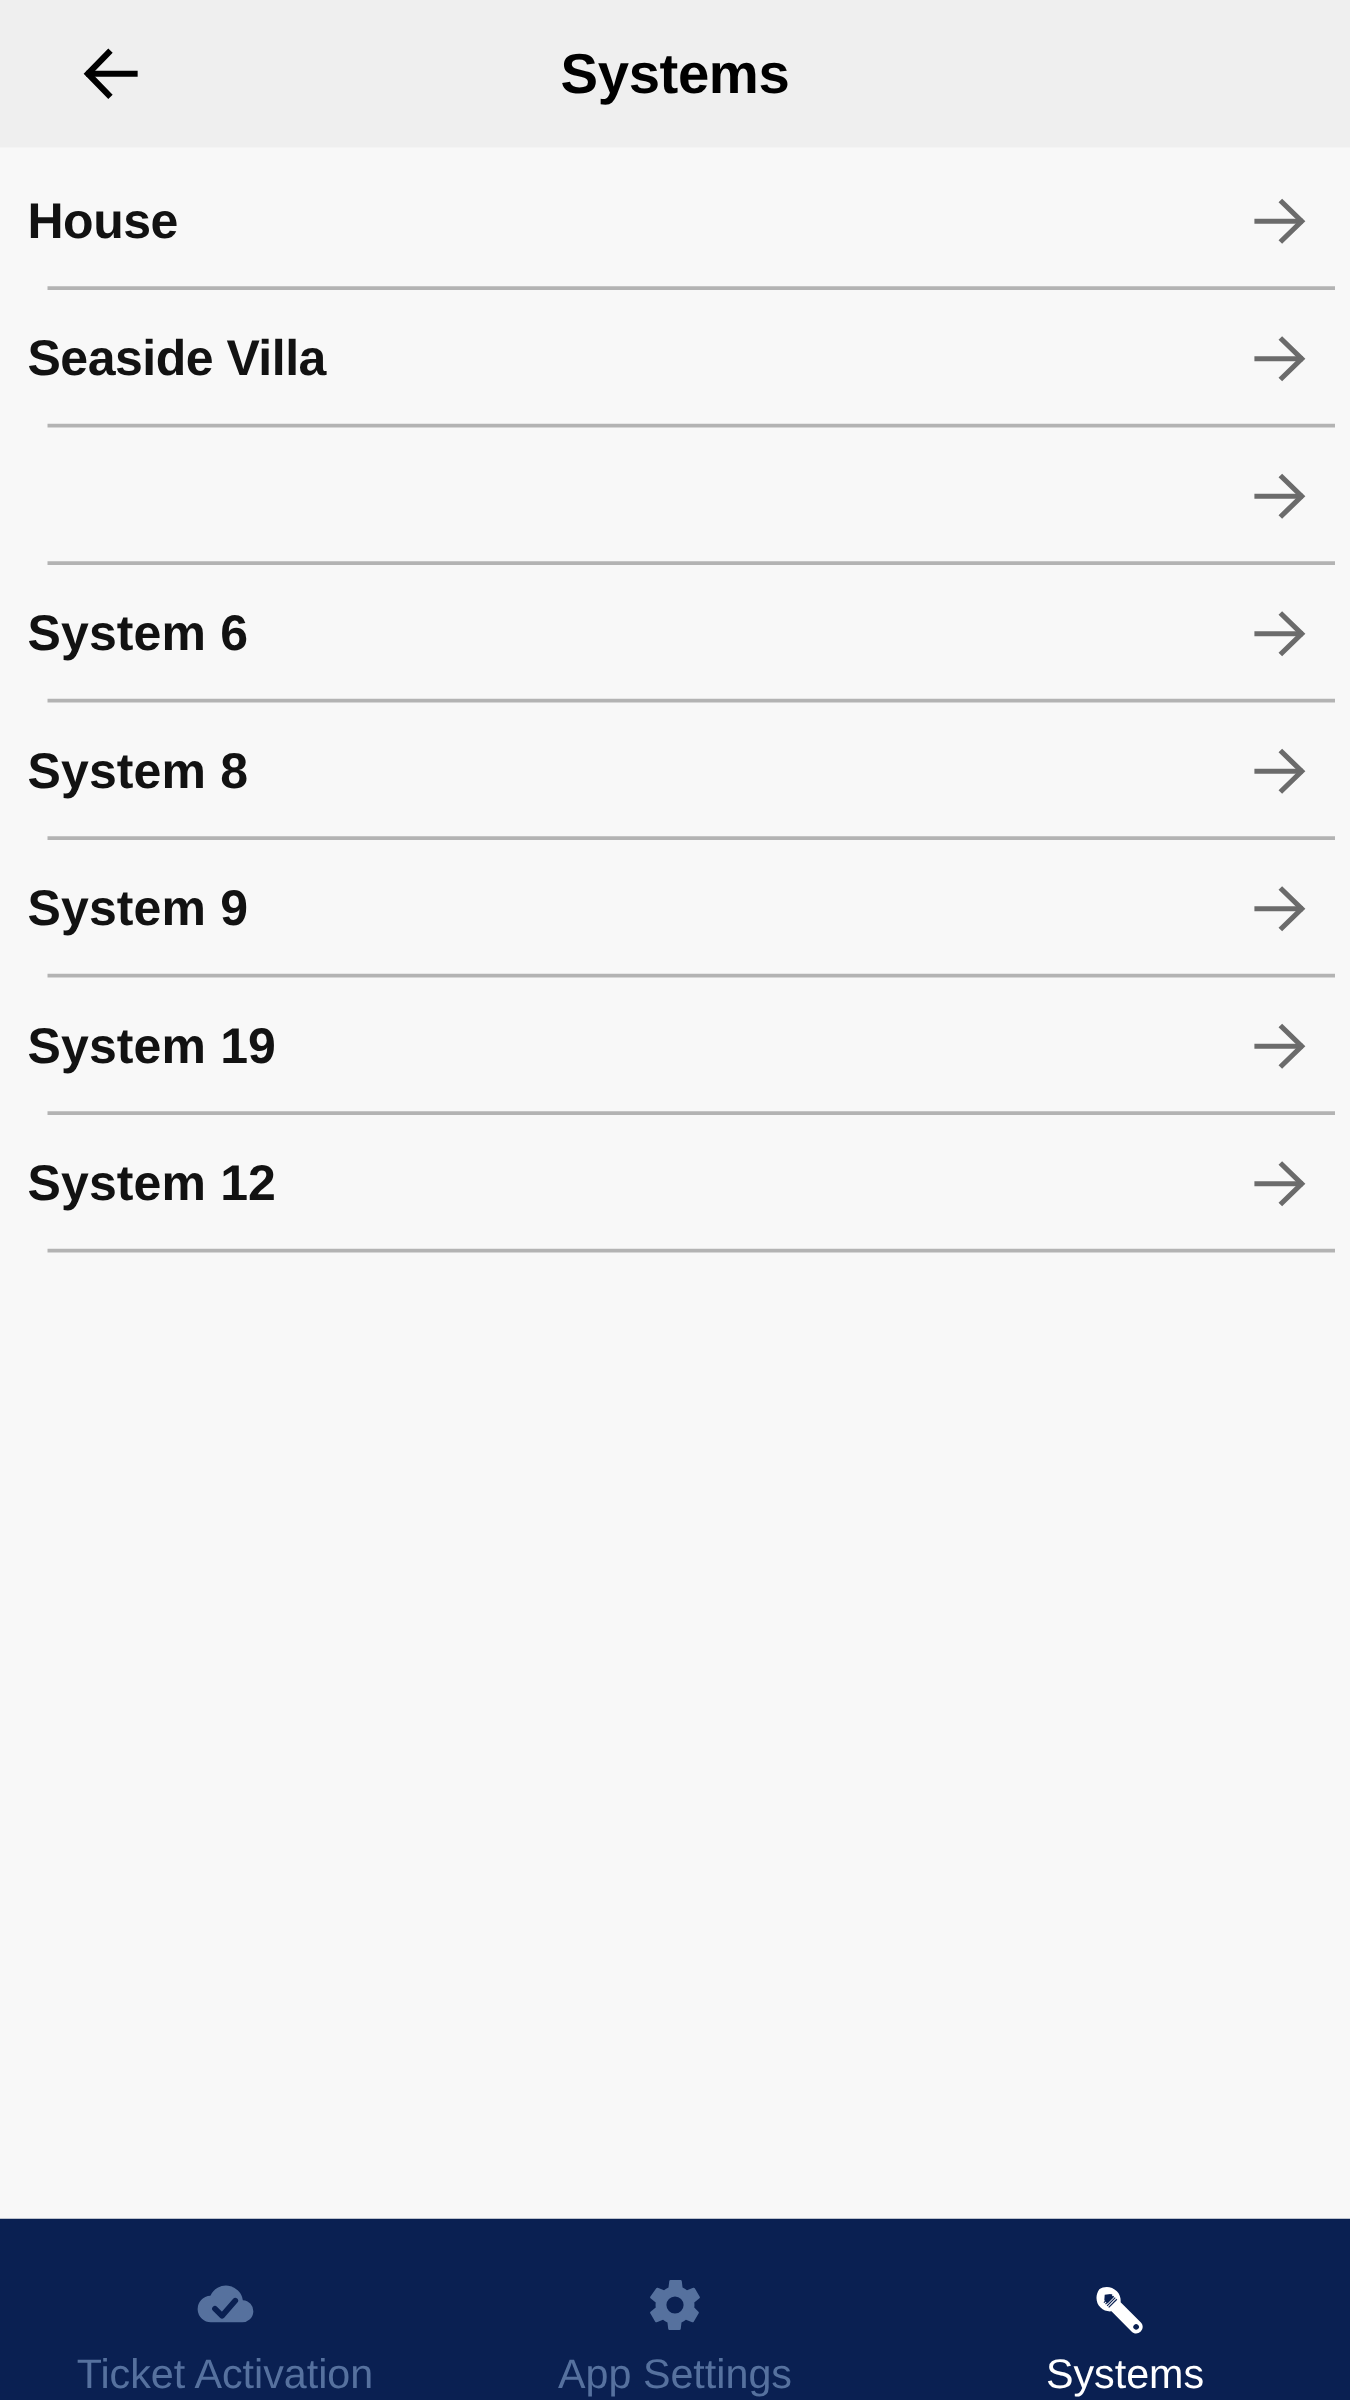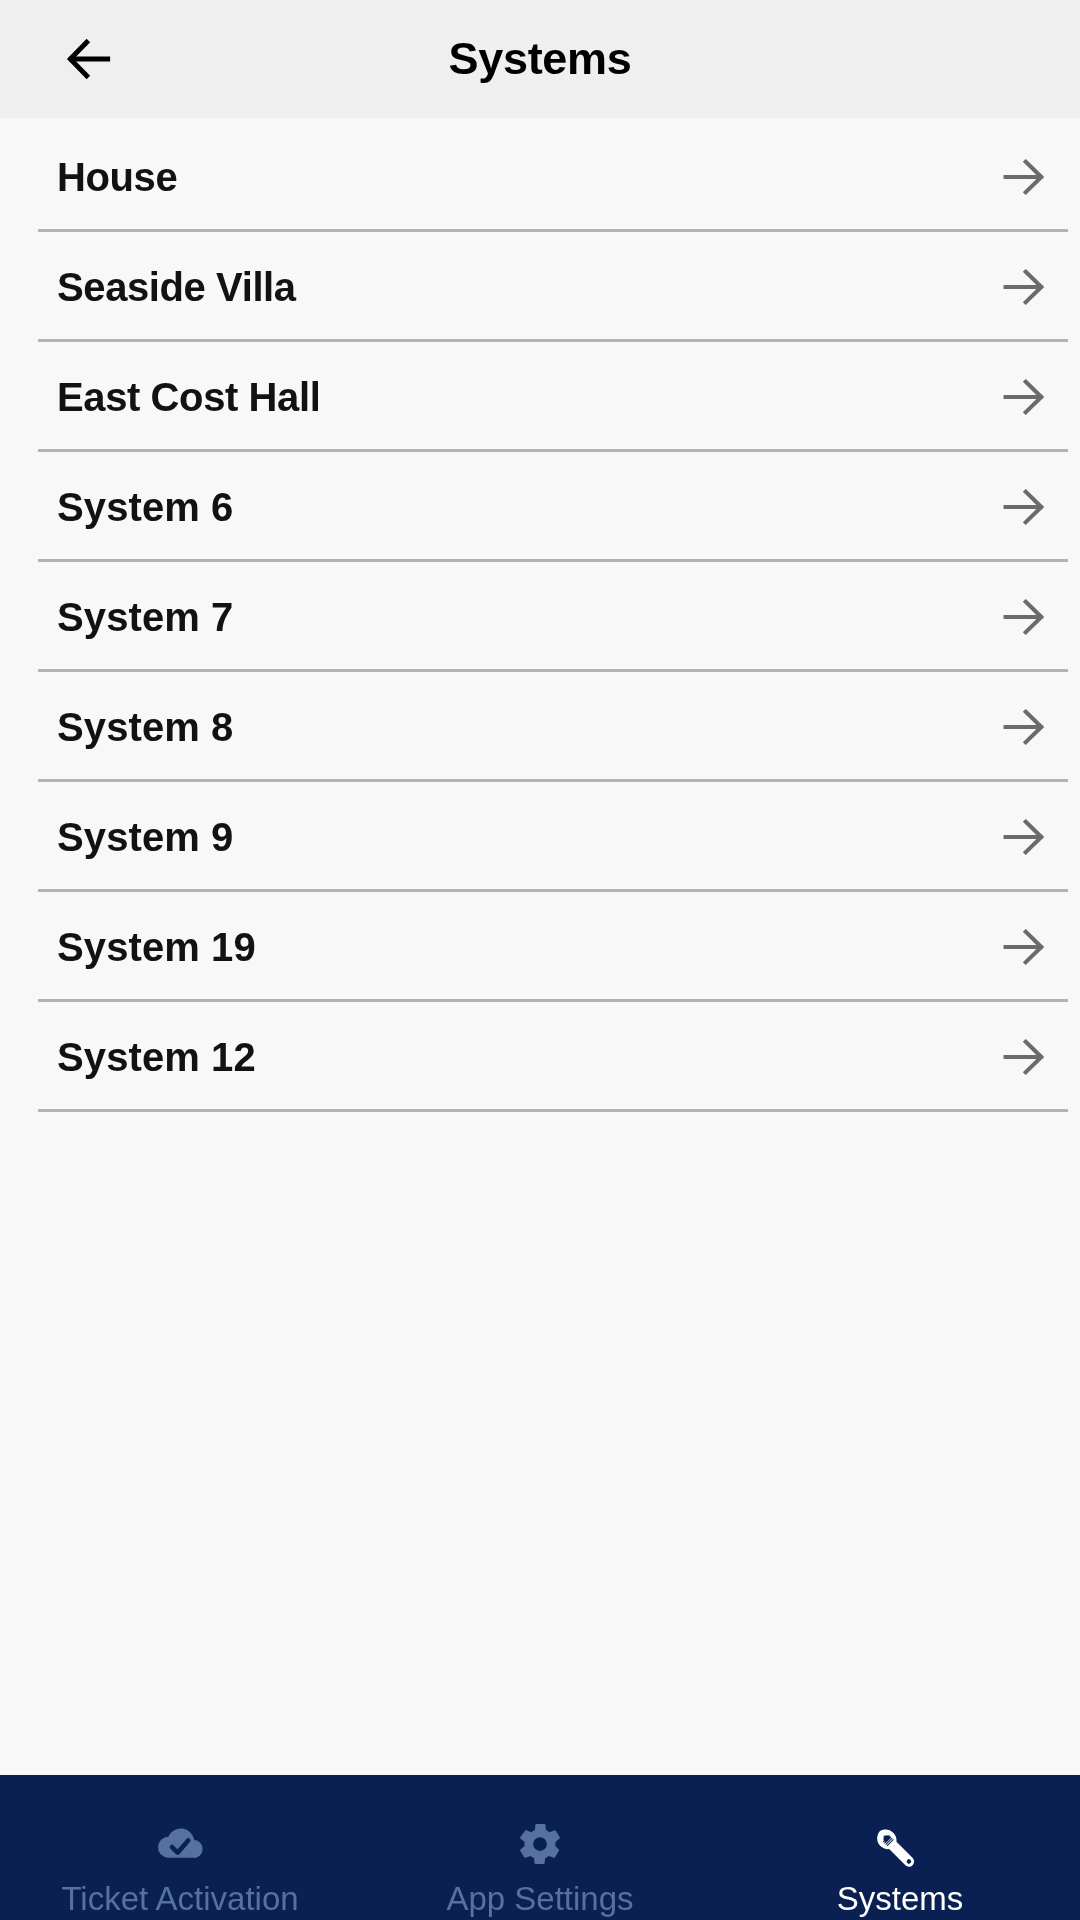--- a/index.html
+++ b/index.html
@@ -56,21 +56,21 @@
     background: #f8f8f8;
     overflow: hidden;
     padding-top: 4px;
   }
 
   .system-row {
     position: relative;
     height: 110px;
     display: flex;
     align-items: center;
-    padding: 0 0 0 57px;
+    padding: 0 0 0 22px;
     cursor: pointer;
     text-align: center;
   }
 
   .system-row .row-label {
     font-size: 40px;
     color: #121212;
     line-height: 1;
     white-space: nowrap;
   }
@@ -175,41 +175,30 @@
       <span class="row-label">Seaside Villa</span>
       <span class="row-arrow">
         <svg width="52" height="52" viewBox="0 0 24 24" fill="none" stroke="#6b6b6b" stroke-width="1.9" stroke-linecap="square" stroke-linejoin="miter">
           <line x1="3.5" y1="12" x2="19.5" y2="12"></line>
           <polyline points="12.8,5 20,12 12.8,19"></polyline>
         </svg>
       </span>
       <div class="row-divider" style="background: rgb(179, 179, 179);"></div>
     </div>
     <div class="system-row is-bold">
-      <span class="row-label">East Cost Hall</span>
       <span class="row-arrow">
         <svg width="52" height="52" viewBox="0 0 24 24" fill="none" stroke="#6b6b6b" stroke-width="1.9" stroke-linecap="square" stroke-linejoin="miter">
           <line x1="3.5" y1="12" x2="19.5" y2="12"></line>
           <polyline points="12.8,5 20,12 12.8,19"></polyline>
         </svg>
       </span>
       <div class="row-divider" style="background: rgb(179, 179, 179);"></div>
     </div>
     <div class="system-row is-regular">
       <span class="row-label">System 6</span>
-      <span class="row-arrow">
-        <svg width="52" height="52" viewBox="0 0 24 24" fill="none" stroke="#6b6b6b" stroke-width="1.9" stroke-linecap="square" stroke-linejoin="miter">
-          <line x1="3.5" y1="12" x2="19.5" y2="12"></line>
-          <polyline points="12.8,5 20,12 12.8,19"></polyline>
-        </svg>
-      </span>
-      <div class="row-divider" style="background: rgb(179, 179, 179);"></div>
-    </div>
-    <div class="system-row is-regular">
-      <span class="row-label">System 7</span>
       <span class="row-arrow">
         <svg width="52" height="52" viewBox="0 0 24 24" fill="none" stroke="#6b6b6b" stroke-width="1.9" stroke-linecap="square" stroke-linejoin="miter">
           <line x1="3.5" y1="12" x2="19.5" y2="12"></line>
           <polyline points="12.8,5 20,12 12.8,19"></polyline>
         </svg>
       </span>
       <div class="row-divider" style="background: rgb(179, 179, 179);"></div>
     </div>
     <div class="system-row is-regular">
       <span class="row-label">System 8</span>

